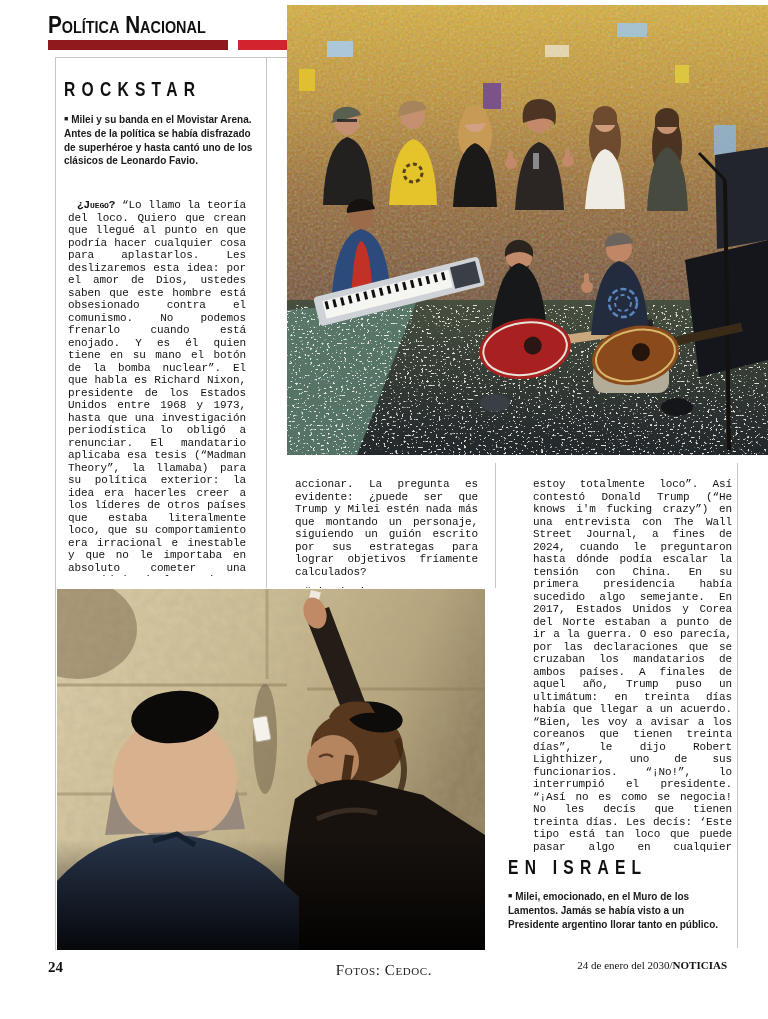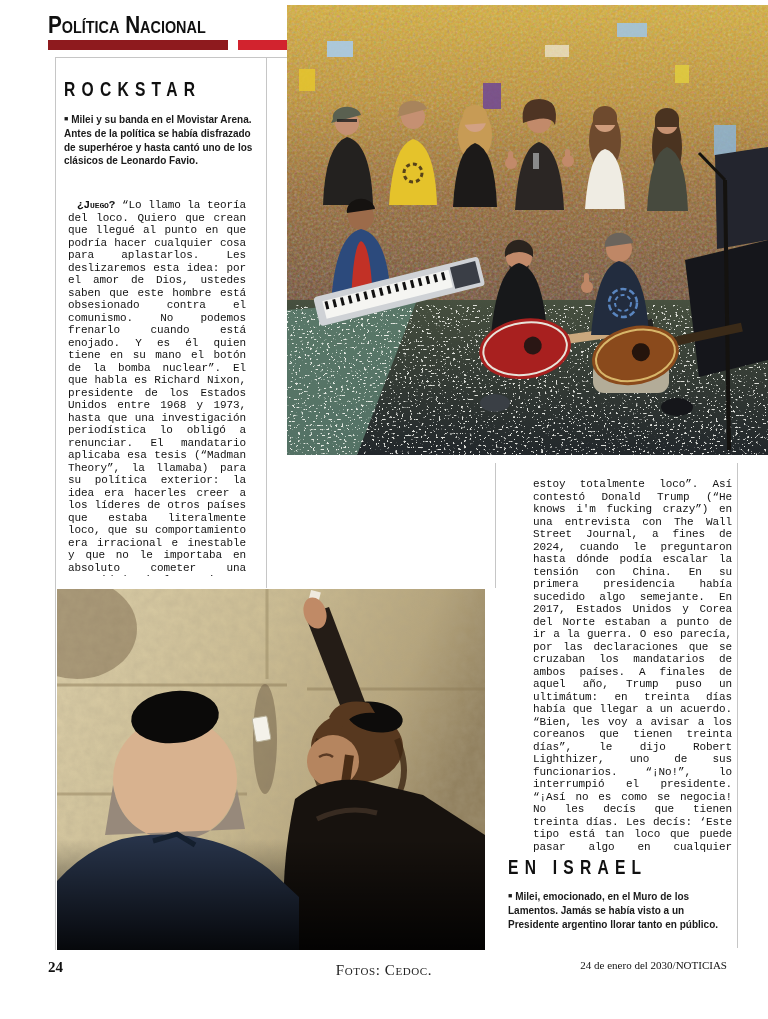--- a/index.html
+++ b/index.html
@@ -50,21 +50,21 @@
   .photo{position:absolute;overflow:hidden;background:#777;}
   #photo-top{left:287px;top:5px;width:481px;height:450px;}
   #photo-wall{left:57px;top:589px;width:428px;height:361px;}
   .photo svg{display:block;}
 
   
   .footer-num{position:absolute;left:48px;top:959px;font-weight:700;font-size:15px;color:#111;}
   .footer-credit{position:absolute;left:0;top:962px;width:768px;text-align:center;
                  font-variant:small-caps;font-size:15px;letter-spacing:.6px;color:#222;}
   .footer-date{position:absolute;right:41px;top:959px;font-size:11px;color:#111;white-space:nowrap;}
-  .footer-date .brand{font-weight:400;}
+  .footer-date .brand{font-weight:700;}
 </style>
 </head>
 <body>
 
 <div class="page">
 
   <div class="kicker">Política Nacional</div>
   <div class="bar dark"></div>
   <div class="bar red"></div>
 
@@ -209,20 +209,24 @@
           <circle cx="354" cy="348" r="9" fill="#24140c"></circle>
         </g>
       </g>
     </svg>
   </div>
 
   <div class="bodycol" id="col1">
     <p><span class="first-indent"></span><span class="lead">¿Juego?</span><span> “Lo llamo la teoría del loco. Quiero que crean que llegué al punto en que podría hacer cualquier cosa para aplastarlos. Les deslizaremos esta idea: por el amor de Dios, ustedes saben que este hombre está obsesionado contra el comunismo. No podemos frenarlo cuando está enojado. Y es él quien tiene en su mano el botón de la bomba nuclear”. El que habla es Richard Nixon, presidente de los Estados Unidos entre 1968 y 1973, hasta que una investigación periodística lo obligó a renunciar. El mandatario aplicaba esa tesis (“Madman Theory”, la llamaba) para su política exterior: la idea era hacerles creer a los líderes de otros países que estaba literalmente loco, que su comportamiento era irracional e inestable y que no le importaba en absoluto cometer una atrocidad, incluso si eso significaba tirar una bomba atómica y terminar con toda la humanidad. La idea de fondo era que, para que resultara una amenaza efectiva, un líder no debería ser percibido como un estratega frío, sino como un demente incapaz de calcular los costos de su</span></p>
   </div>
 
+  <div class="bodycol" id="col2">
+    <p>accionar. La pregunta es evidente: ¿puede ser que Trump y Milei estén nada más que montando un personaje, siguiendo un guión escrito por sus estrategas para lograr objetivos fríamente calculados?</p>
+    <p class="indent">“Xi Jinping me respeta. Y sabe que</p>
+  </div>
 
   <div class="bodycol" id="col3">
     <p>estoy totalmente loco”. Así contestó Donald Trump (“He knows i'm fucking crazy”) en una entrevista con The Wall Street Journal, a fines de 2024, cuando le preguntaron hasta dónde podía escalar la tensión con China. En su primera presidencia había sucedido algo semejante. En 2017, Estados Unidos y Corea del Norte estaban a punto de ir a la guerra. O eso parecía, por las declaraciones que se cruzaban los mandatarios de ambos países. A finales de aquel año, Trump puso un ultimátum: en treinta días había que llegar a un acuerdo. “Bien, les voy a avisar a los coreanos que tienen treinta días”, le dijo Robert Lighthizer, uno de sus funcionarios. “¡No!”, lo interrumpió el presidente. “¡Así no es como se negocia! No les decís que tienen treinta días. Les decís: ‘Este tipo está tan loco que puede pasar algo en cualquier minuto’”.</p>
   </div>
 
   <div class="photo" id="photo-wall">
     <svg width="428" height="361" viewBox="0 0 428 361">
       <defs>
         <linearGradient id="wallG" x1="0" y1="0" x2="1" y2="0.35">
           <stop offset="0" stop-color="#ded1ab"></stop>

